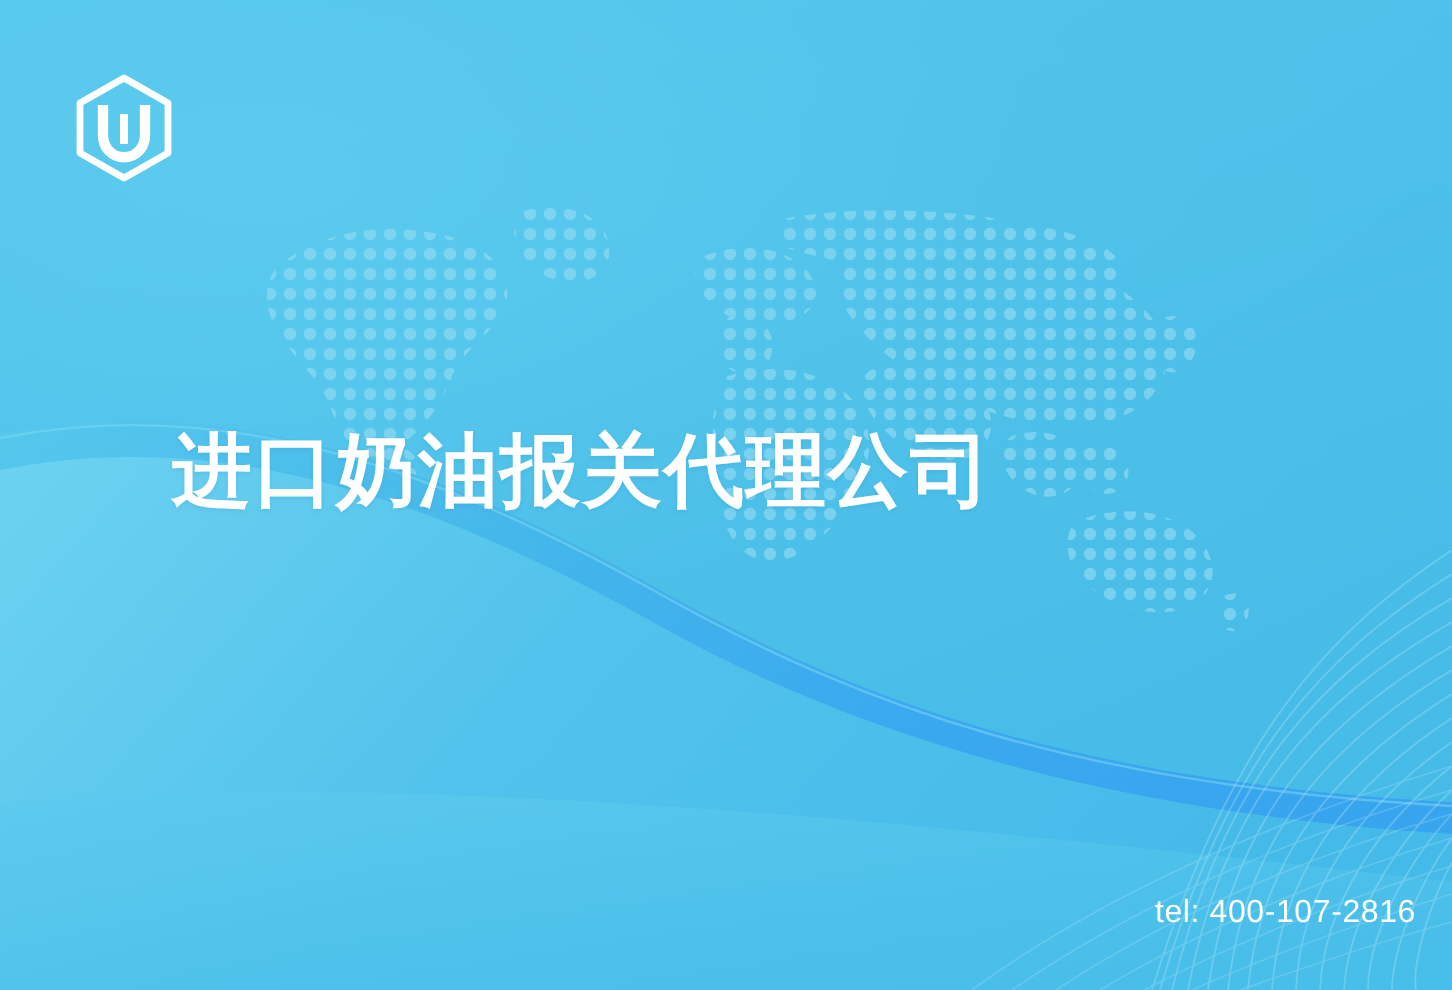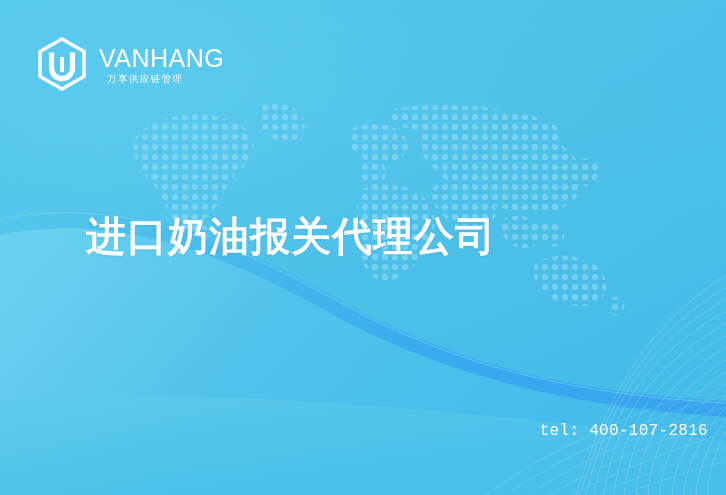--- a/index.html
+++ b/index.html
@@ -109,25 +109,25 @@
     letter-spacing: 1px;
     white-space: nowrap;
     font-family: "DejaVu Sans", "Liberation Sans", sans-serif;
     text-shadow: 0 1px 2px rgba(40,140,190,0.18);
   }
 
   
   .telephone {
     position: absolute;
     right: 18px;
-    top: 422px;
+    top: 448px;
     font-size: 16px;
     color: #ffffff;
     letter-spacing: 0.3px;
-    font-family: Liberation Mono, monospace;
+    font-family: Liberation Sans, sans-serif;
   }
 </style>
 </head>
 <body>
 
 <div id="banner">
 
   <div class="bg-base"></div>
   <div class="bg-base2"></div>
 
@@ -250,23 +250,19 @@
       <path d="M254,220 C288,208 330,194 360,186"></path>
     </g>
   </svg>
 
   <div class="logo-block">
     <svg class="logo-mark" viewBox="0 0 56 56">
       <path d="M28 3 L50 15.5 L50 40.5 L28 53 L6 40.5 L6 15.5 Z" fill="none" stroke="#ffffff" stroke-width="3.4" stroke-linejoin="round"></path>
       <path d="M17.5 16.5 L17.5 31.5 C17.5 38.2 22.3 42.6 28 42.6 C33.7 42.6 38.5 38.2 38.5 31.5 L38.5 16.5" fill="none" stroke="#ffffff" stroke-width="5.2" stroke-linecap="butt"></path>
       <path d="M28 21 L28 36" stroke="#ffffff" stroke-width="4" stroke-linecap="butt"></path>
     </svg>
-    <div class="logo-text">
-      <div class="logo-word">VANHANG</div>
-      <div class="logo-sub">万享供应链管理</div>
-    </div>
   </div>
 
   <div class="headline">进口奶油报关代理公司</div>
 
   <div class="telephone">tel: 400-107-2816</div>
 
 </div>
 
 </body></html>

